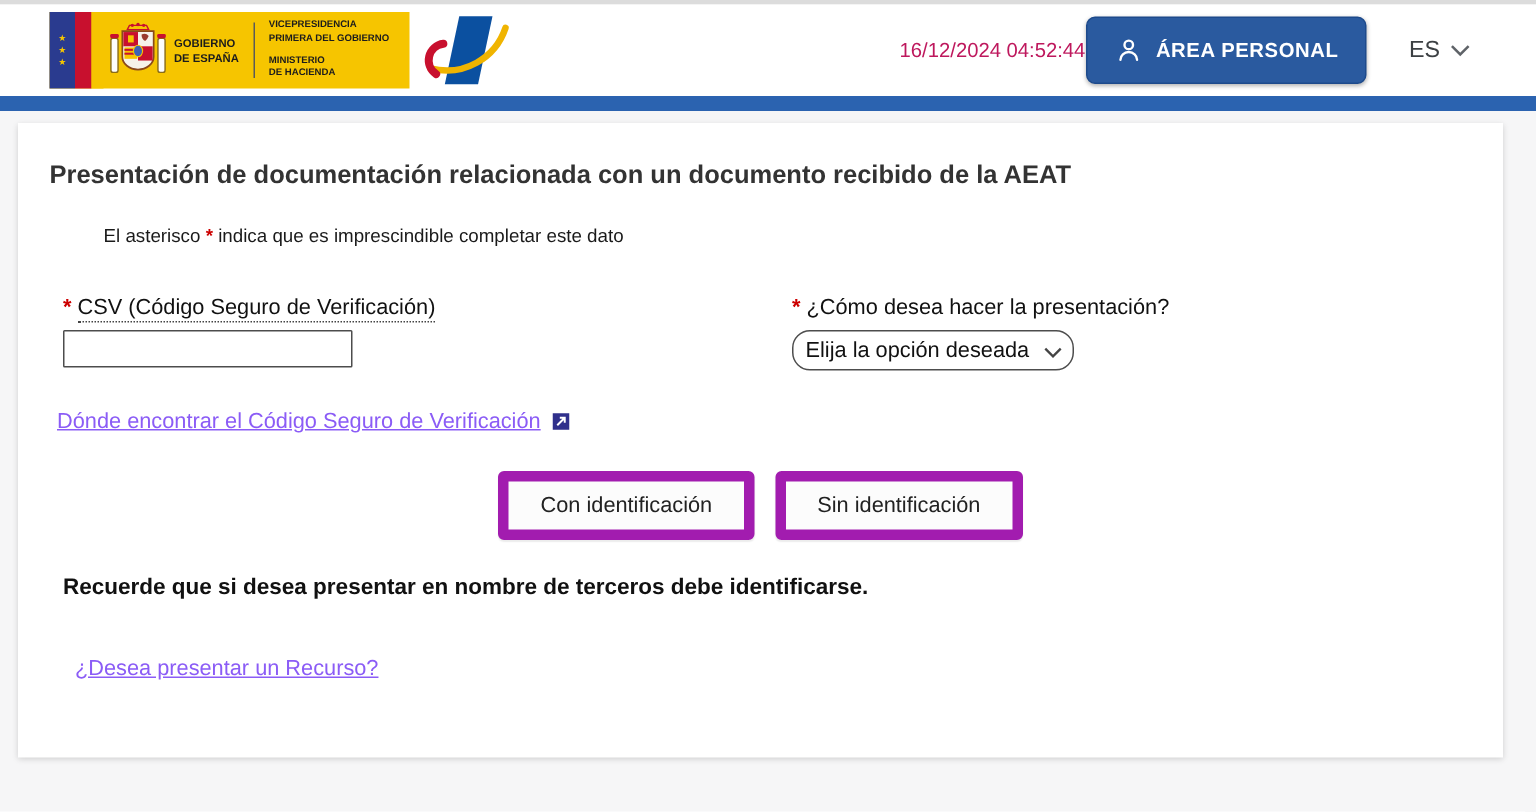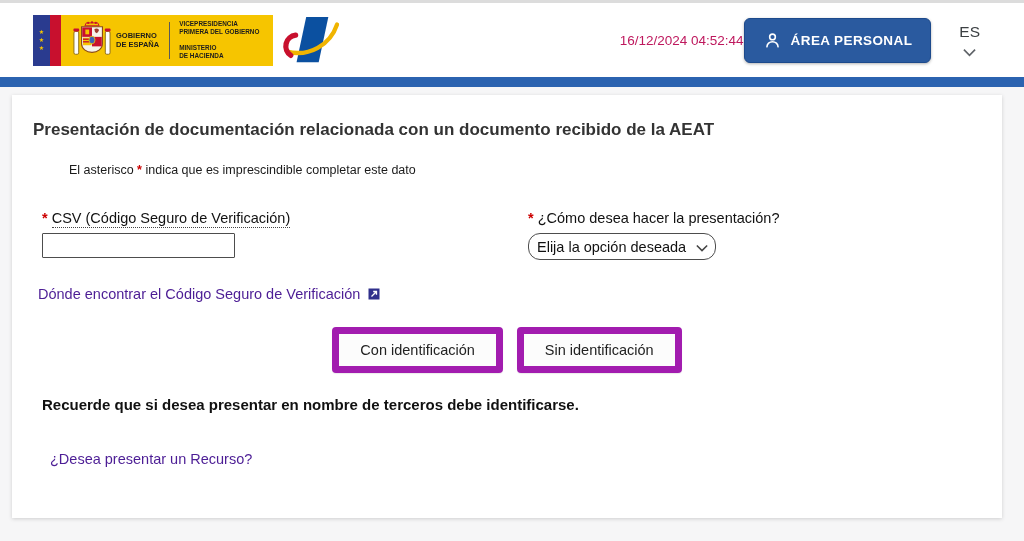--- a/index.html
+++ b/index.html
@@ -5,21 +5,21 @@
   * { box-sizing: border-box; margin: 0; padding: 0; }
   html,body { width:1024px; height:541px; overflow:hidden; }
   body {
     font-family: "Liberation Sans", sans-serif;
     background:#f6f6f7;
     color:#222;
   }
   
   .topline { height:3px; background:#dcdcdc; }
   header {
-    height:74px; background:#ffffff;
+    height:61px; background:#ffffff;
     display:flex; align-items:center;
     padding-left:33px;
   }
   .blue-bar { height:10px; background:#2b63b0; }
 
   
   .gov-logo { display:flex; height:51px; background:#F6C500; align-items:stretch; cursor:pointer; }
   .flag-blue {
     width:17px; background:#2a3b8f;
     display:flex; flex-direction:column; justify-content:center; align-items:center; gap:2px;
@@ -52,21 +52,21 @@
     background:#2a5a9f; color:#fff; font-weight:bold; font-size:13.5px; letter-spacing:.4px;
     border:1px solid #1d4a8c; border-radius:6px;
     padding:0 18px; height:45px;
     display:flex; align-items:center; gap:9px;
     margin-right:28px; cursor:pointer;
     box-shadow:0 1px 3px rgba(0,0,0,.3);
     font-family:"Liberation Sans", sans-serif;
   }
   .lang {
     display:flex; align-items:center; gap:7px;
-    color:#3c4043; font-size:15.5px; margin-right:44px; cursor:pointer;flex-direction:column;
+    color:#3c4043; font-size:15.5px; margin-right:44px; cursor:pointer;
   }
 
   
   .card {
     margin:8px 22px 0 12px;
     background:#fff;
     box-shadow:0 1px 4px rgba(0,0,0,.16);
     padding:25px 21px 30px 21px;
     height:423px;
   }
@@ -90,21 +90,21 @@
     appearance:none; -webkit-appearance:none; -moz-appearance:none;
     border:1px solid #4d4d4d; border-radius:12px;
     height:27px; font-size:14.5px; color:#111; background:#fff;
     padding:0 28px 0 8px;
     font-family:"Liberation Sans", sans-serif;
     cursor:pointer;
   }
   .select-chevron { position:absolute; right:8px; top:55%; transform:translateY(-50%); pointer-events:none; display:flex; }
 
   .help-link { margin:26px 0 0 5px; font-size:14.5px; display:flex; align-items:center; gap:8px; }
-  a.link { color:#4c1d95; cursor:pointer; }
+  a.link { color:#8b5cf6; text-decoration:underline; cursor:pointer; }
 
   .btn-row { display:flex; justify-content:center; gap:14px; margin-top:25px; }
   .btn {
     background:#fcfcfc; border:7px solid #a21caf; border-radius:4px;
     font-size:14.5px; color:#222; padding:8px 21px;
     cursor:pointer; box-shadow:0 1px 1px rgba(0,0,0,.08);
     font-family:"Liberation Sans", sans-serif;
   }
   .reminder { font-size:15px; font-weight:bold; color:#111; margin:23px 0 0 9px; }
   .recurso { margin:38px 0 0 17px; font-size:14.5px; }

